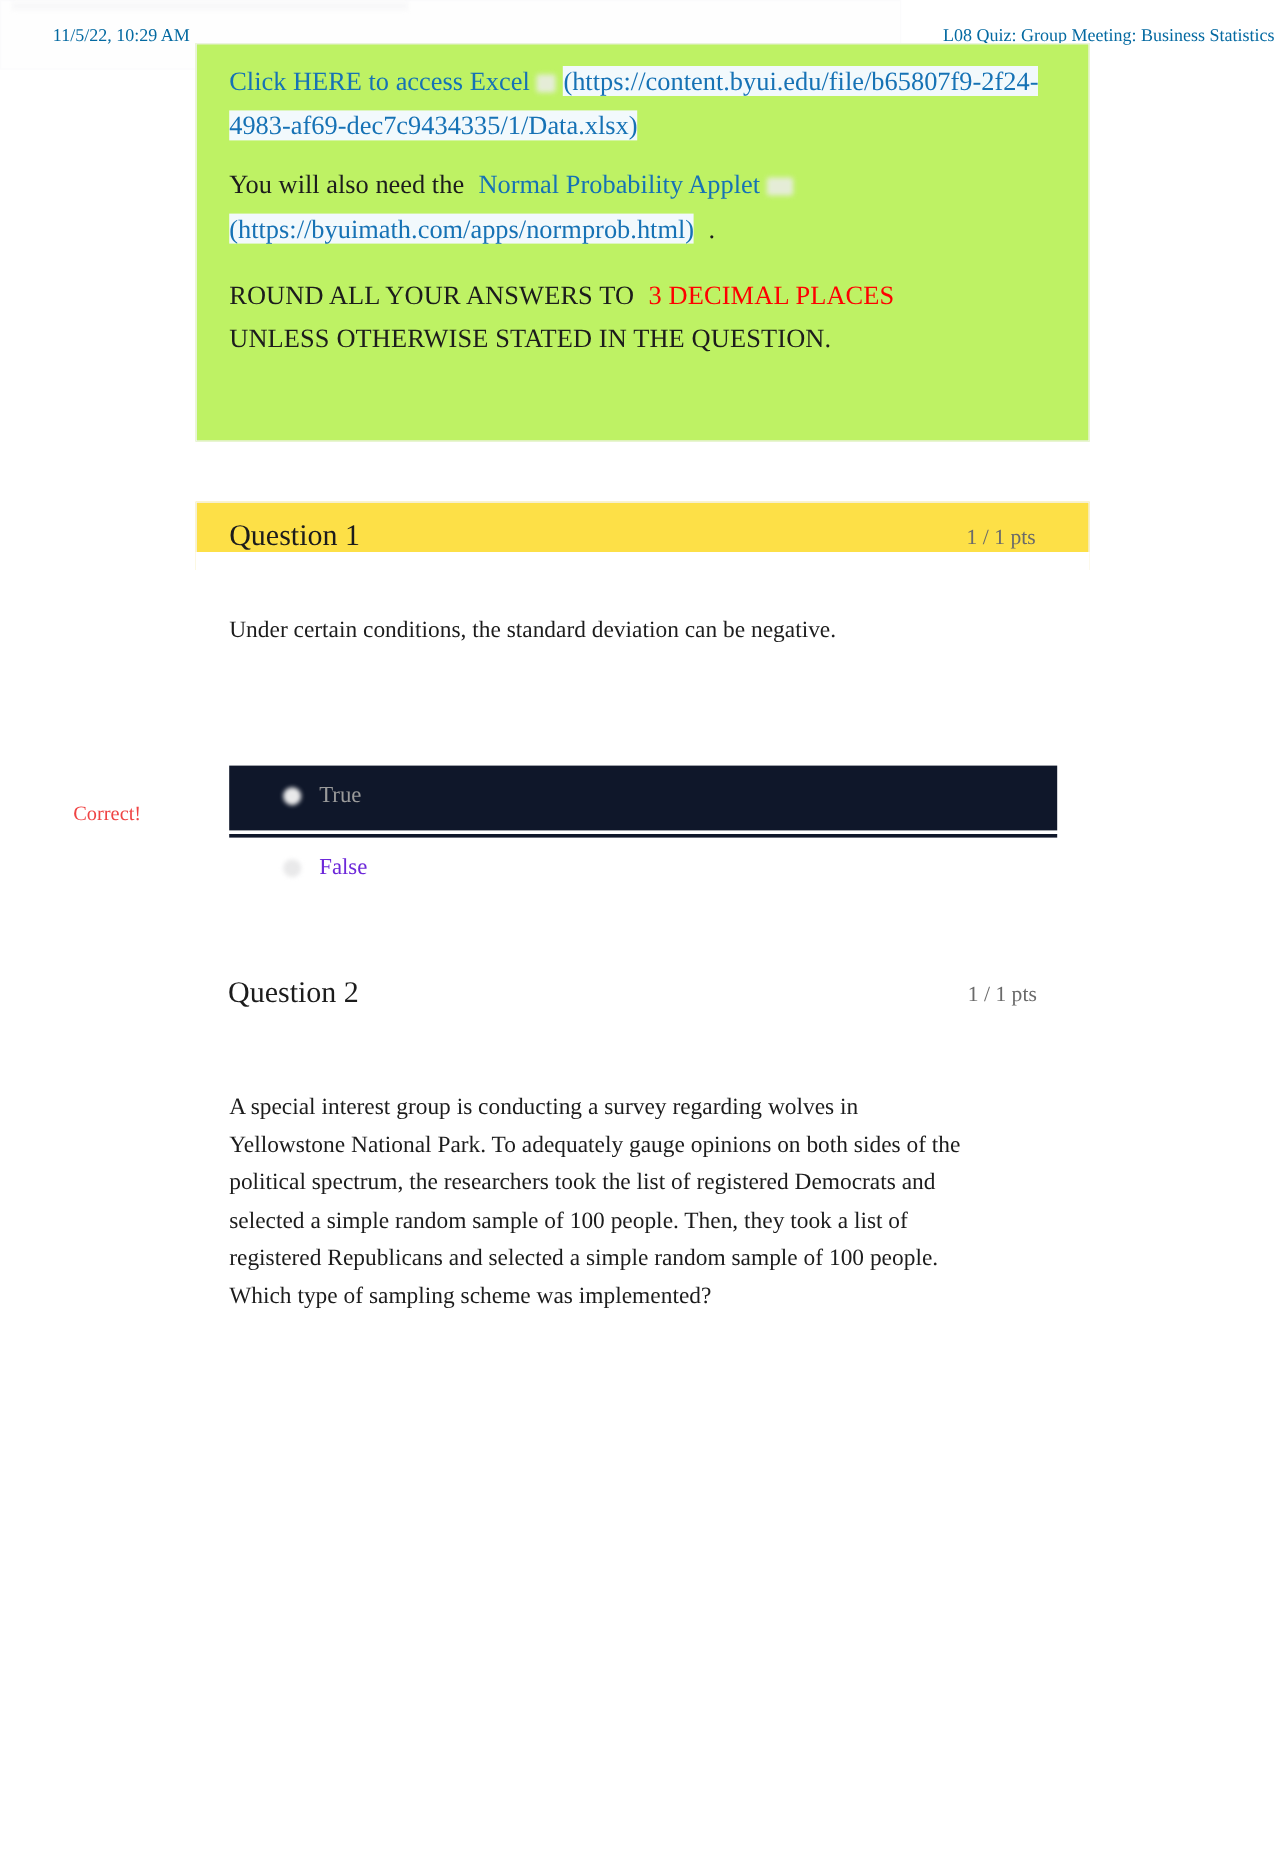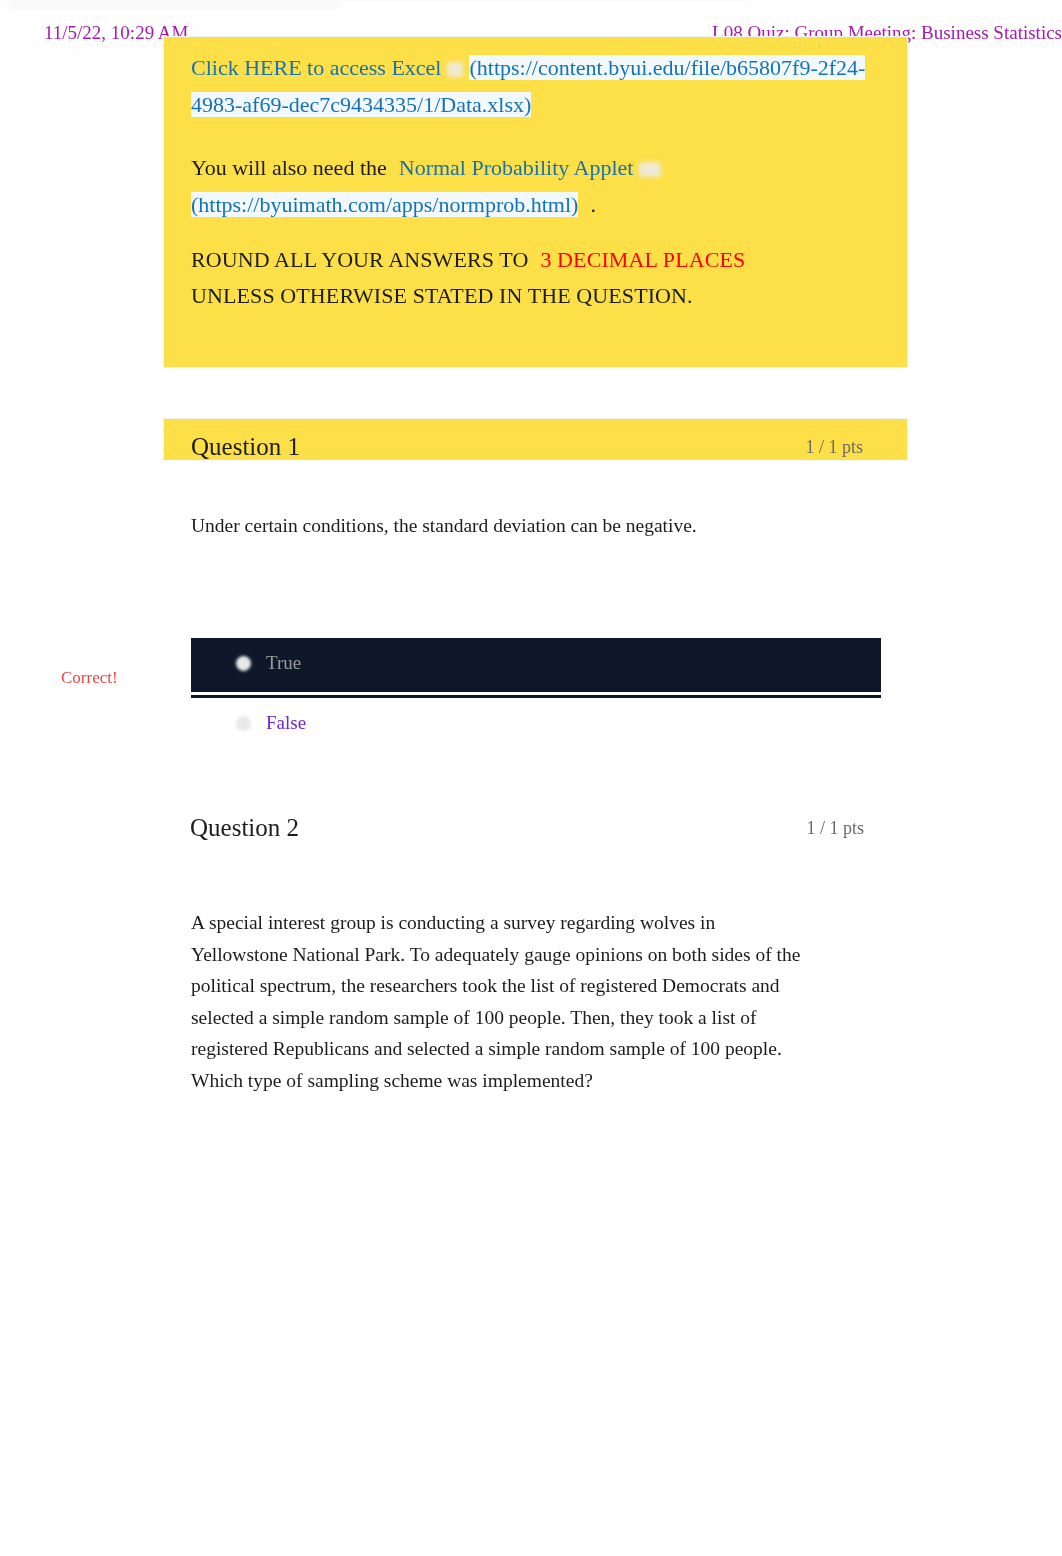--- a/index.html
+++ b/index.html
@@ -17,42 +17,42 @@
     overflow: hidden;
   }
 
   
   .print-header {
     position: absolute;
     top: 22px;
     left: 0;
     width: 1062px;
     height: 20px;
-    font-size: 19px;
-    color: #a21caf;
+    font-size: 15px;
+    color: #0369a1;
   }
   .print-header .ph-date {
     position: absolute;
     left: 44px;
     top: 0;
     white-space: nowrap;
   }
   .print-header .ph-title {
     position: absolute;
     left: 0;
     top: 0;
     width: 1062px;
     text-align: right;
     white-space: nowrap;
   }
 
   
   .card {
     position: absolute;
-    background: #fde047;
+    background: #bef264;
     border: 1px solid #f2f2f3;
     box-sizing: border-box;
   }
 
   
   #intro-card {
     left: 163px;
     top: 36px;
     width: 745px;
     height: 332px;
@@ -228,21 +228,21 @@
   <span class="ph-title">L08 Quiz: Group Meeting: Business Statistics</span>
 </div>
 
 <div class="card" id="intro-card">
   <div class="intro-body">
 
     <div class="intro-line">
       <a href="#" class="lnk">Click HERE to access Excel</a><span class="blurb"></span><a href="#" class="lnk lnk-hi">(https://content.byui.edu/file/b65807f9-2f24-4983-af69-dec7c9434335/1/Data.xlsx)</a>
     </div>
 
-    <div class="intro-line" style="margin-top:26px;">
+    <div class="intro-line" style="margin-top:12px;">
       <span>You will also need the</span><span class="gapsp"></span><a href="#" class="lnk">Normal Probability Applet</a><span class="blurb wide"></span><a href="#" class="lnk lnk-hi">(https://byuimath.com/apps/normprob.html)</a><span class="gapsp"></span><span>.</span>
     </div>
 
     <div class="intro-line caps" style="margin-top:18px;">
       <span>ROUND ALL YOUR ANSWERS TO</span><span class="gapsp"></span><span class="redcap">3 DECIMAL PLACES</span>
     </div>
     <div class="intro-line caps tight">
       <span>UNLESS OTHERWISE STATED IN THE QUESTION.</span>
     </div>
 

